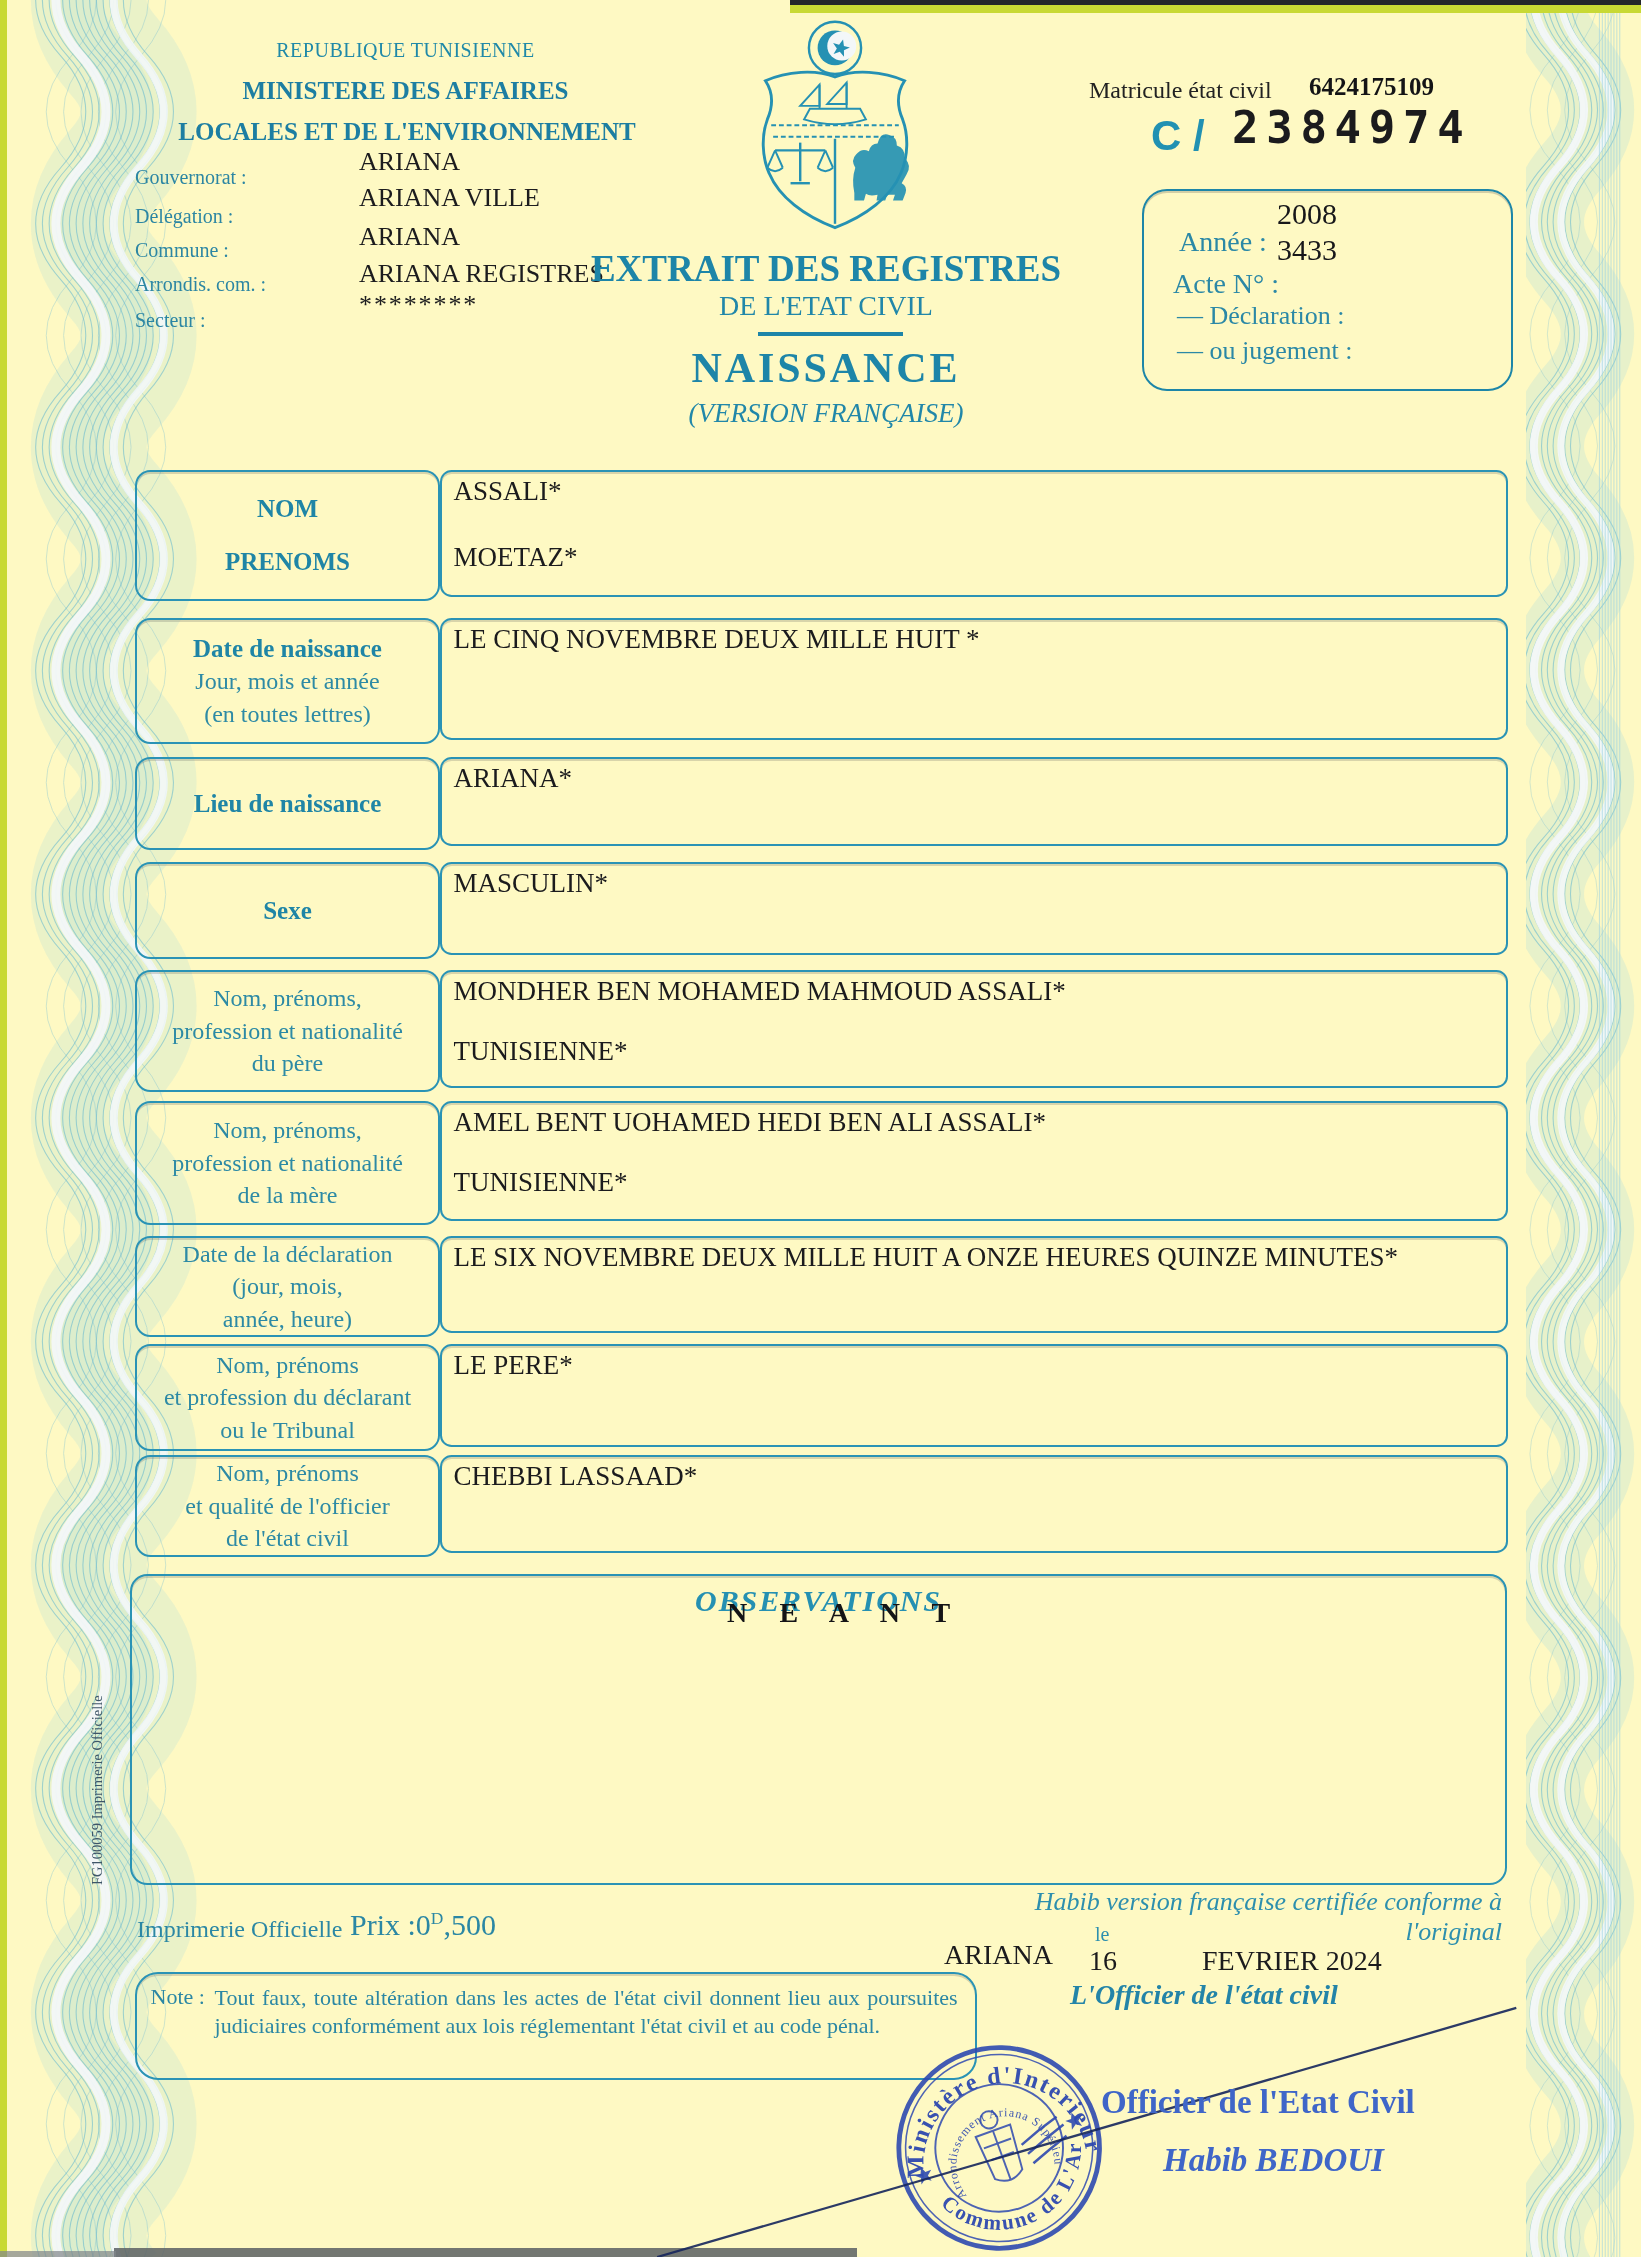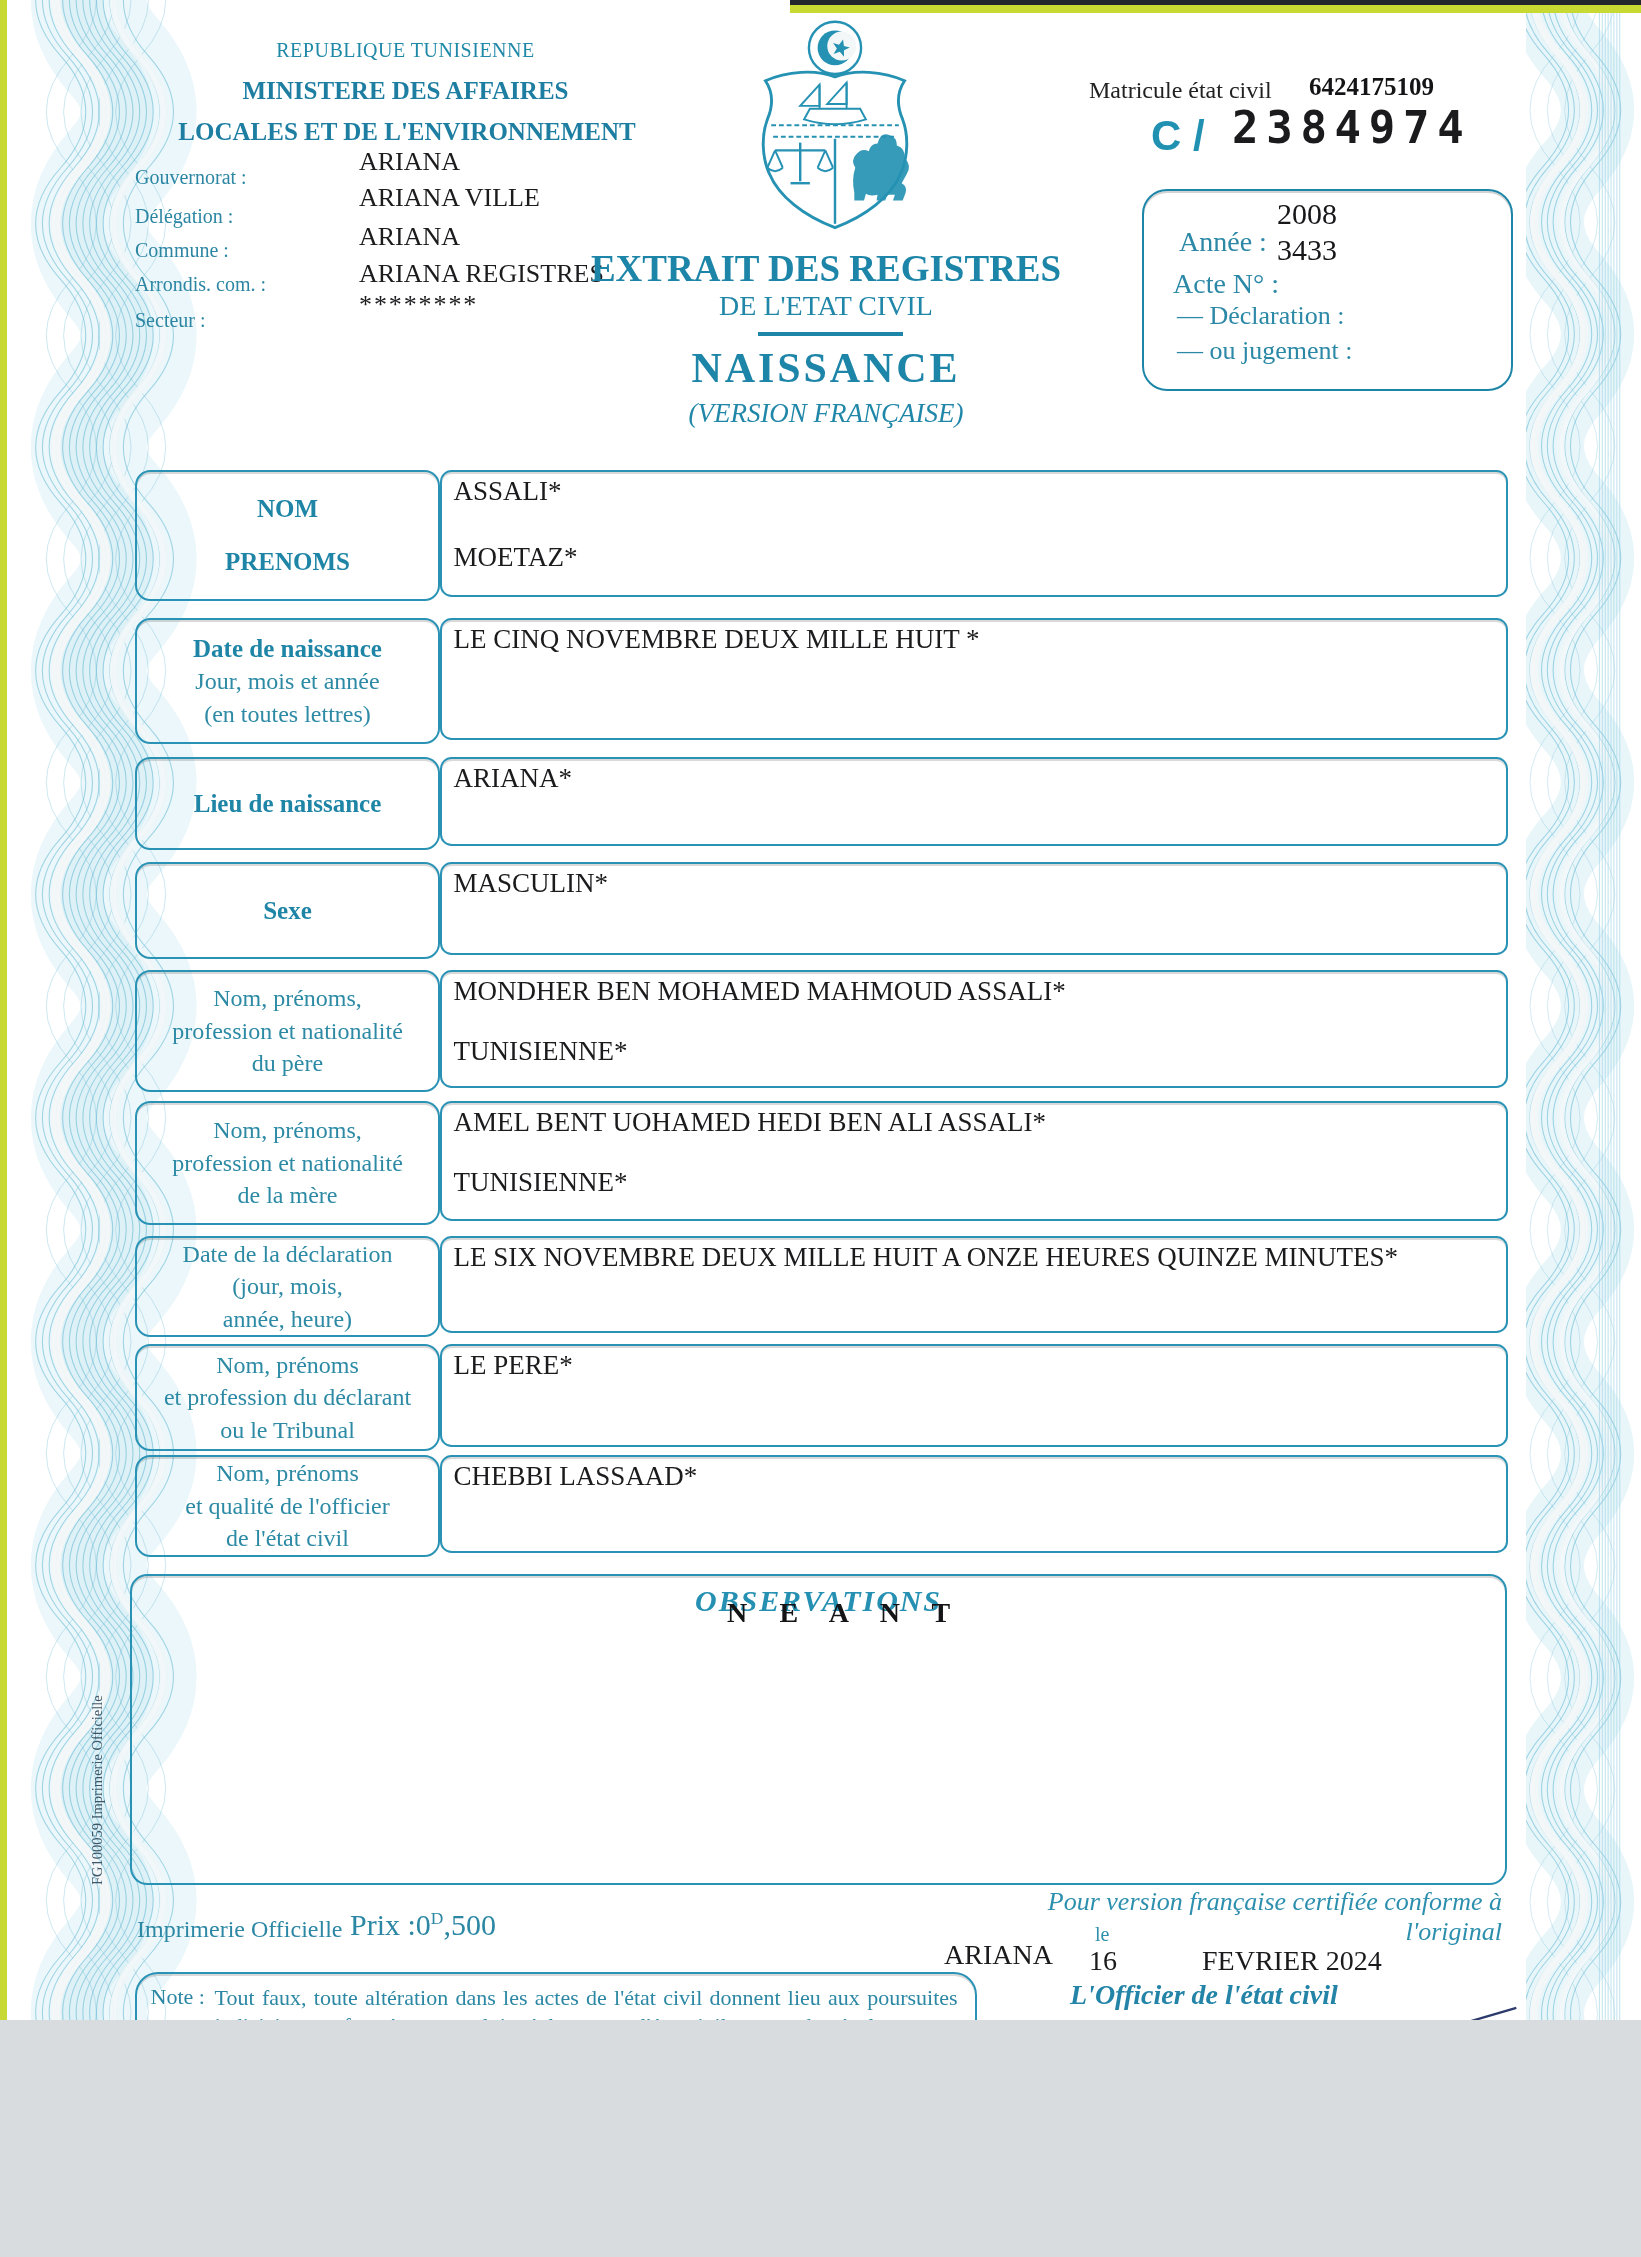--- a/index.html
+++ b/index.html
@@ -1,16 +1,16 @@
 <!DOCTYPE html>
 <html><head>
 <meta charset="utf-8">
 <style>
   html,body{margin:0;padding:0;background:#d8dcde;}
-  .page{position:relative;width:1641px;height:2020px;background:#ffffff;overflow:hidden;
+  .page{position:relative;width:1641px;height:2257px;background:#fef9c3;overflow:hidden;
         font-family:"Liberation Serif","DejaVu Serif",serif;color:#1e1e20;}
   .abs{position:absolute;}
   
   .republic{left:246px;top:39px;width:319px;text-align:center;font-size:20px;letter-spacing:0.5px;color:#2089a8;}
   .ministry1{left:198px;top:77px;width:415px;text-align:center;font-size:25px;font-weight:bold;color:#1d7ea2;}
   .ministry2{left:124px;top:118px;width:566px;text-align:center;font-size:25px;font-weight:bold;color:#1d7ea2;}
   .admin-label{left:135px;font-size:20px;color:#2c86a3;}
   .admin-value{left:359px;font-size:26px;color:#1c1c1e;}
   
   .matricule-label{left:1089px;top:77px;font-size:24px;color:#222;}
@@ -302,21 +302,21 @@
   </div>
 
   <div class="abs obs-box">
     <div class="obs-title">OBSERVATIONS</div>
     <div class="obs-value">N E A N T</div>
   </div>
 
   <div class="abs print-code">FG100059  Imprimerie Officielle</div>
   <div class="abs imprimerie">Imprimerie Officielle</div>
   <div class="abs prix"><span>Prix :0</span><sup>D</sup><span>,500</span></div>
-  <div class="abs certification">Pour version française certifiée conforme à l'original</div>
+  <div class="abs certification">Habib version française certifiée conforme à l'original</div>
   <div class="abs city">ARIANA</div>
   <div class="abs le-word">le</div>
   <div class="abs date-day">16</div>
   <div class="abs date-rest">FEVRIER 2024</div>
   <div class="abs officier-line">L'Officier de l'état civil</div>
 
   <div class="abs note-box">
     <span class="note-label">Note :</span>
     <span class="note-body">Tout faux, toute altération dans les actes de l'état civil donnent lieu aux poursuites judiciaires conformément aux lois réglementant l'état civil et au code pénal.</span>
   </div>

